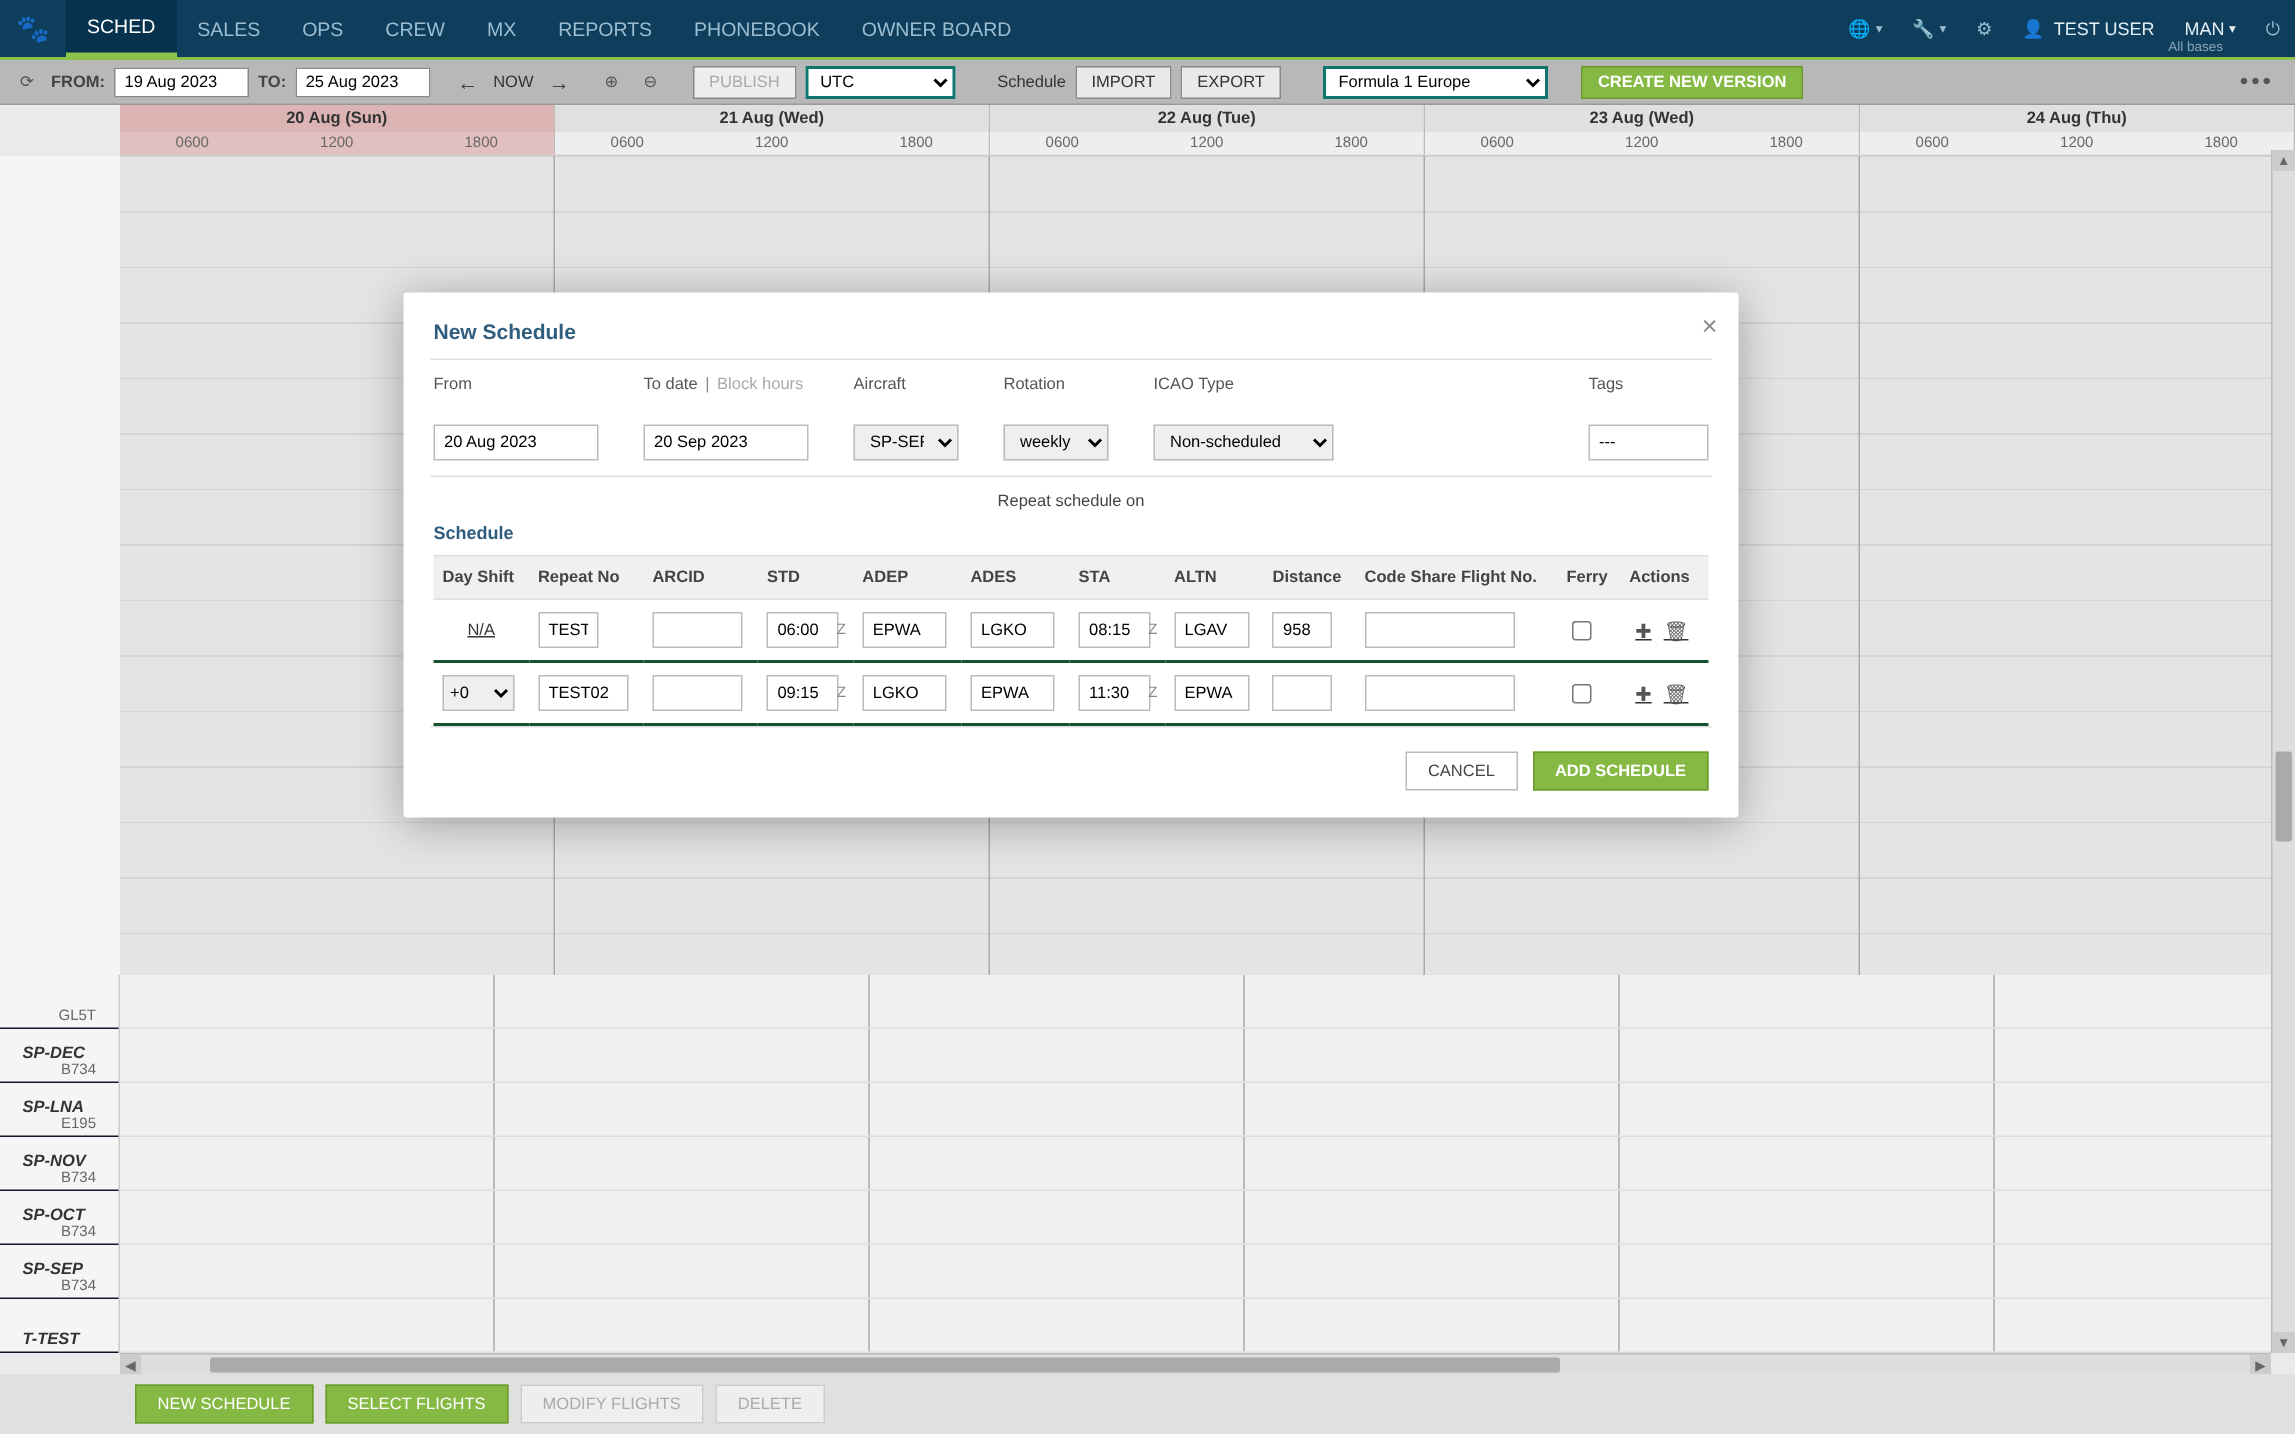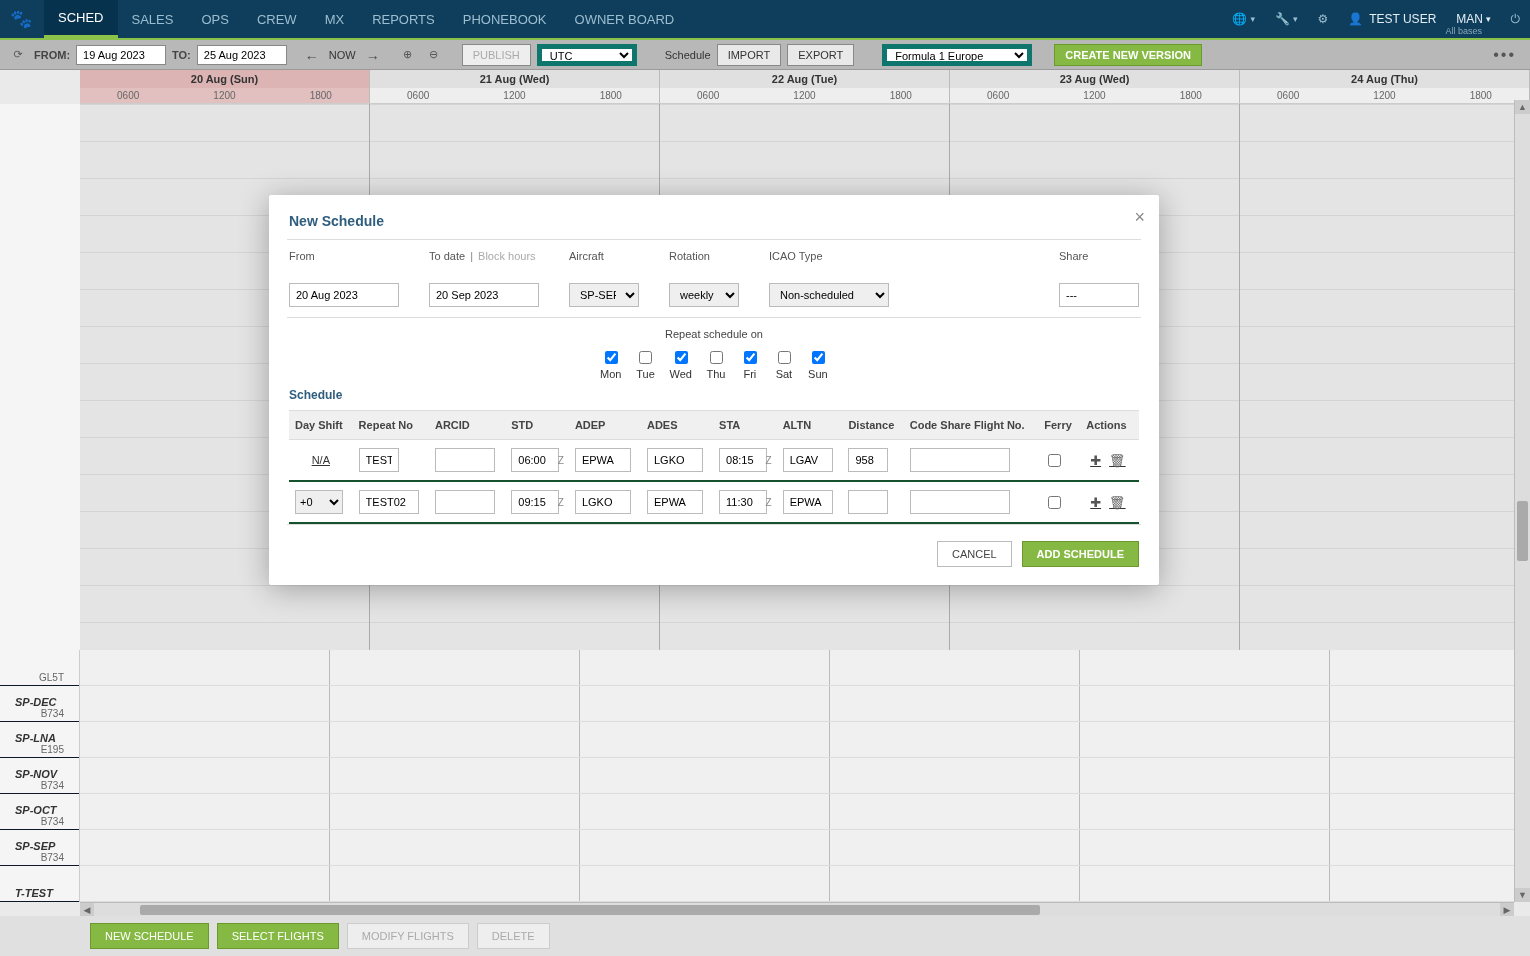--- a/index.html
+++ b/index.html
@@ -20,21 +20,21 @@
   
   
   .toolbar { background:#b8b8b8; height:30px; display:flex; align-items:center; padding:0 8px; gap:6px; font-size:11px; color:#333; border-bottom:1px solid #9a9a9a;}
   .toolbar .tool-icon { width:20px; height:20px; display:flex; align-items:center; justify-content:center; cursor:pointer; color:#555;}
   .toolbar .lbl { font-size:11px; font-weight:bold; color:#444;}
   .toolbar input[type=text] { height:20px; border:1px solid #888; background:#fff; padding:0 6px; font-size:11px; width:90px;}
   .toolbar .arrow { cursor:pointer; font-size:14px; color:#444;}
   .toolbar .now { font-size:11px; font-weight:500; cursor:pointer; color:#333; padding:0 4px;}
   .toolbar .btn { height:22px; border:1px solid #888; background:#e9e9e9; padding:0 10px; font-size:11px; cursor:pointer; display:flex; align-items:center;}
   .toolbar .btn.disabled { color:#aaa; background:#eee;}
-  .toolbar select, .toolbar .select { height:22px; border:5px solid #0f766e; background:#fff; font-size:11px; padding:0 4px;}
+  .toolbar select, .toolbar .select { height:22px; border:2px solid #0f766e; background:#fff; font-size:11px; padding:0 4px;}
   .toolbar .schedlbl { font-size:11px;}
   .toolbar .green { background:#86b944; color:#fff; border:1px solid #6a9a2b; font-weight:bold; padding:0 10px; height:22px; display:flex; align-items:center; cursor:pointer;}
   .toolbar .dots { margin-left:auto; font-size:16px; letter-spacing:2px; cursor:pointer; color:#555; padding-right:6px;}
   
   
   .calwrap { position:relative; height:calc(100% - 40px - 30px - 40px); overflow:hidden;}
   .calheader { display:flex; margin-left:80px; border-bottom:1px solid #ccc;}
   .daycol { flex:1; min-width:250px; border-right:1px solid #bbb;}
   .daycol.past { background:#e3c0c0;}
   .daytitle { text-align:center; font-size:11px; font-weight:bold; padding:3px 0; background:#e0e0e0;}
@@ -295,36 +295,27 @@
     </div>
     <div class="fcol">
       <label>Rotation</label>
       <select style="width:70px;"><option>weekly</option></select>
     </div>
     <div class="fcol">
       <label>ICAO Type</label>
       <select style="width:120px;"><option>Non-scheduled</option></select>
     </div>
     <div class="fcol" style="margin-left:auto;">
-      <label>Share</label>
+      <label>Tags</label>
       <input type="text" style="width: 80px;" value="---">
     </div>
   </div>
   <hr>
   <div class="daysel">
     <div class="lbl">Repeat schedule on</div>
-    <div class="daylist" id="daylist">
-        <div class="d"><input type="checkbox" checked="" style=""><div>Mon</div></div>
-        <div class="d"><input type="checkbox" style=""><div>Tue</div></div>
-        <div class="d"><input type="checkbox" checked="" style=""><div>Wed</div></div>
-        <div class="d"><input type="checkbox" style=""><div>Thu</div></div>
-        <div class="d"><input type="checkbox" checked="" style=""><div>Fri</div></div>
-        <div class="d"><input type="checkbox" style=""><div>Sat</div></div>
-        <div class="d"><input type="checkbox" checked="" style=""><div>Sun</div></div>
-      </div>
   </div>
   <div class="schedlbl2">Schedule</div>
 
   <table class="grid">
     <thead>
         <tr id="gridhead">
           <th>Day Shift</th>
           <th>Repeat No</th>
           <th>ARCID</th>
           <th>STD</th>

